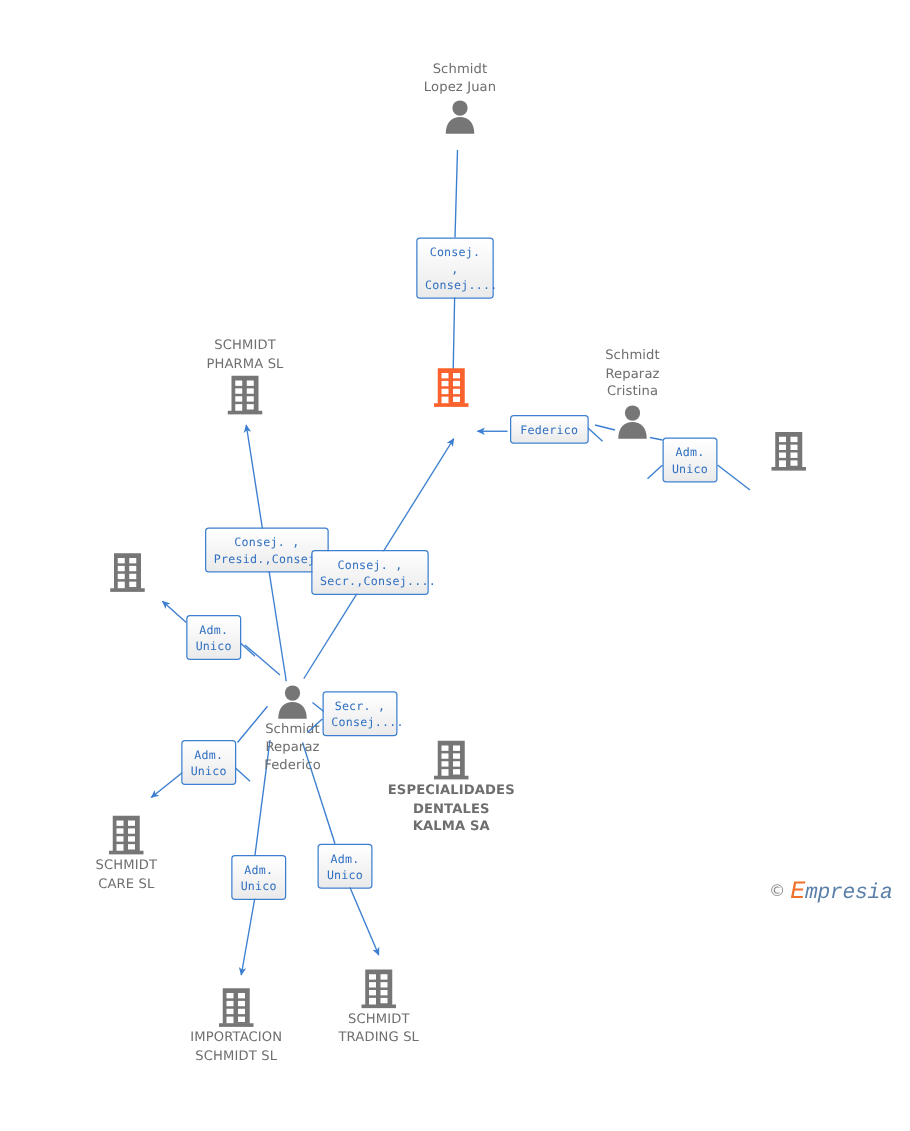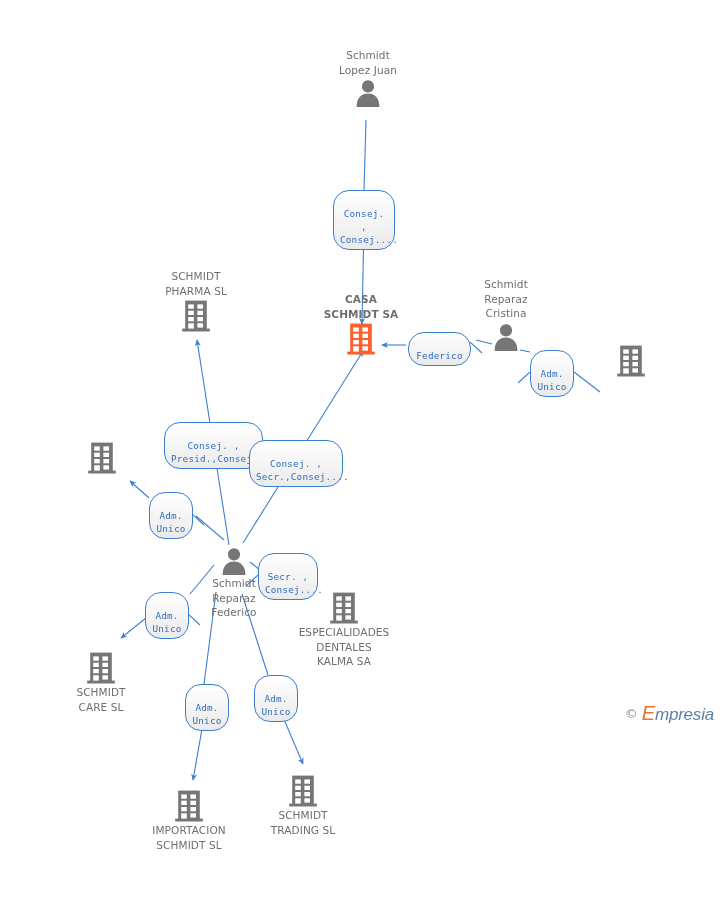--- a/index.html
+++ b/index.html
@@ -47,47 +47,47 @@
   .node-icon {
     display: block;
     margin: 0 auto;
   }
   .node.person .node-icon { margin-top: 1px; }
   .node.company .node-icon { margin-top: 1px; }
   .edge-label {
     position: absolute;
     background: linear-gradient(to bottom, #ffffff 0%, #f4f4f4 55%, #eaeaea 100%);
     border: 1px solid #3c7fd0;
-    border-radius: 16px;
+    border-radius: 3px;
     color: #2f6fc0;
     font-size: 9.3px;
     line-height: 13px;
     font-family: "DejaVu Sans Mono", monospace;
     letter-spacing: 0.2px;
-    padding: 16px 6px 3px 6px;
+    padding: 5px 6px 3px 6px;
     text-align: center;
     white-space: pre-line;
     box-sizing: border-box;
   }
   #watermark {
     position: absolute;
     right: 14px;
     bottom: 10px;
     display: flex;
     align-items: center;
     gap: 4px;
     user-select: none;
   }
   #watermark .copy {
     color: #8a8a8a;
     font-size: 13px;
     line-height: 13px;
   }
   #watermark .brand {
-    font-family: Liberation Sans, sans-serif;
+    font-family: Liberation Mono, monospace;
     font-style: italic;
     font-size: 17px;
     color: #5a7fa8;
     letter-spacing: -0.2px;
   }
   #watermark .brand .cap {
     color: #f0712c;
     font-size: 20px;
   }
 </style>
@@ -126,22 +126,20 @@
   <div id="nodes">
       <div class="node person" style="left: 368px; top: 48px;">
         <div class="node-label">Schmidt
 Lopez Juan</div>
         <svg class="node-icon" width="30" height="30" viewBox="0 0 30 30">
           <circle cx="15" cy="8.4" r="6.1" fill="#767676"></circle>
           <path d="M3.6 29 C3.6 19.6 8.7 15.6 15 15.6 C21.3 15.6 26.4 19.6 26.4 29 Z" fill="#767676"></path>
         </svg>
       </div>
       <div class="node company" style="left: 361px; top: 292px;">
-        <div class="node-label focus" style="color: rgb(110, 110, 110);">CASA
-SCHMIDT SA</div>
         <svg class="node-icon" width="30" height="34" viewBox="0 0 30 34">
           <rect x="4.2" y="1.6" width="21.6" height="28.4" fill="#fa612c"></rect>
           <rect x="7.2" y="5.4" width="5.6" height="4.3" fill="#ffffff"></rect>
           <rect x="16.4" y="5.4" width="5.6" height="4.3" fill="#ffffff"></rect>
           <rect x="7.2" y="11.7" width="5.6" height="4.3" fill="#ffffff"></rect>
           <rect x="16.4" y="11.7" width="5.6" height="4.3" fill="#ffffff"></rect>
           <rect x="7.2" y="18" width="5.6" height="4.3" fill="#ffffff"></rect>
           <rect x="16.4" y="18" width="5.6" height="4.3" fill="#ffffff"></rect>
           <rect x="16.4" y="24.299999999999997" width="5.6" height="4.3" fill="#ffffff"></rect>
           <rect x="7.2" y="24.3" width="5.6" height="5.7" fill="#ffffff"></rect>
@@ -203,21 +201,21 @@
       </div>
       <div class="node person" style="left: 234px; top: 545px;">
         <svg class="node-icon" width="30" height="30" viewBox="0 0 30 30">
           <circle cx="15" cy="8.4" r="6.1" fill="#767676"></circle>
           <path d="M3.6 29 C3.6 19.6 8.7 15.6 15 15.6 C21.3 15.6 26.4 19.6 26.4 29 Z" fill="#767676"></path>
         </svg>
         <div class="node-label">Schmidt
 Reparaz
 Federico</div>
       </div>
-      <div class="node company" style="left: 344px; top: 590px;">
+      <div class="node company" style="left: 361px; top: 590px; font-weight: bold;">
         <svg class="node-icon" width="30" height="34" viewBox="0 0 30 34">
           <rect x="4.2" y="1.6" width="21.6" height="28.4" fill="#767676"></rect>
           <rect x="7.2" y="5.4" width="5.6" height="4.3" fill="#ffffff"></rect>
           <rect x="16.4" y="5.4" width="5.6" height="4.3" fill="#ffffff"></rect>
           <rect x="7.2" y="11.7" width="5.6" height="4.3" fill="#ffffff"></rect>
           <rect x="16.4" y="11.7" width="5.6" height="4.3" fill="#ffffff"></rect>
           <rect x="7.2" y="18" width="5.6" height="4.3" fill="#ffffff"></rect>
           <rect x="16.4" y="18" width="5.6" height="4.3" fill="#ffffff"></rect>
           <rect x="16.4" y="24.299999999999997" width="5.6" height="4.3" fill="#ffffff"></rect>
           <rect x="7.2" y="24.3" width="5.6" height="5.7" fill="#ffffff"></rect>

